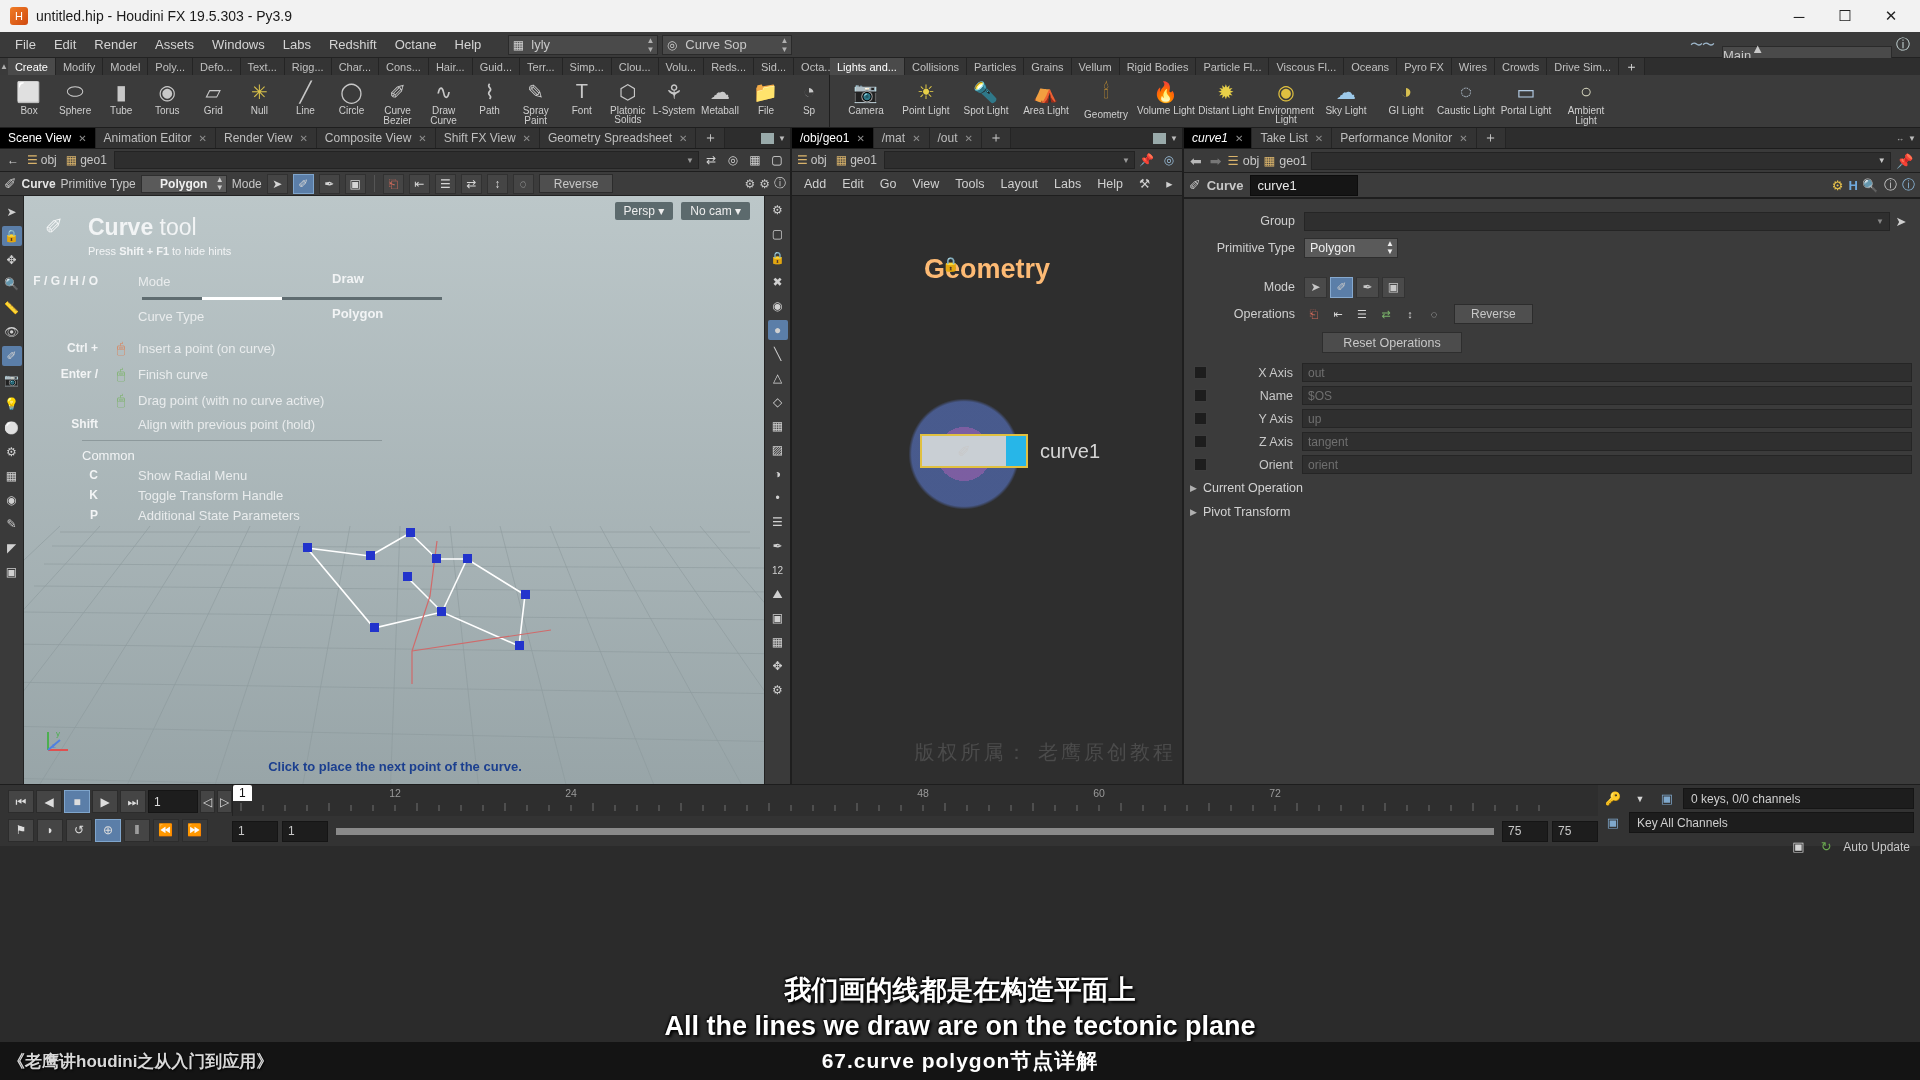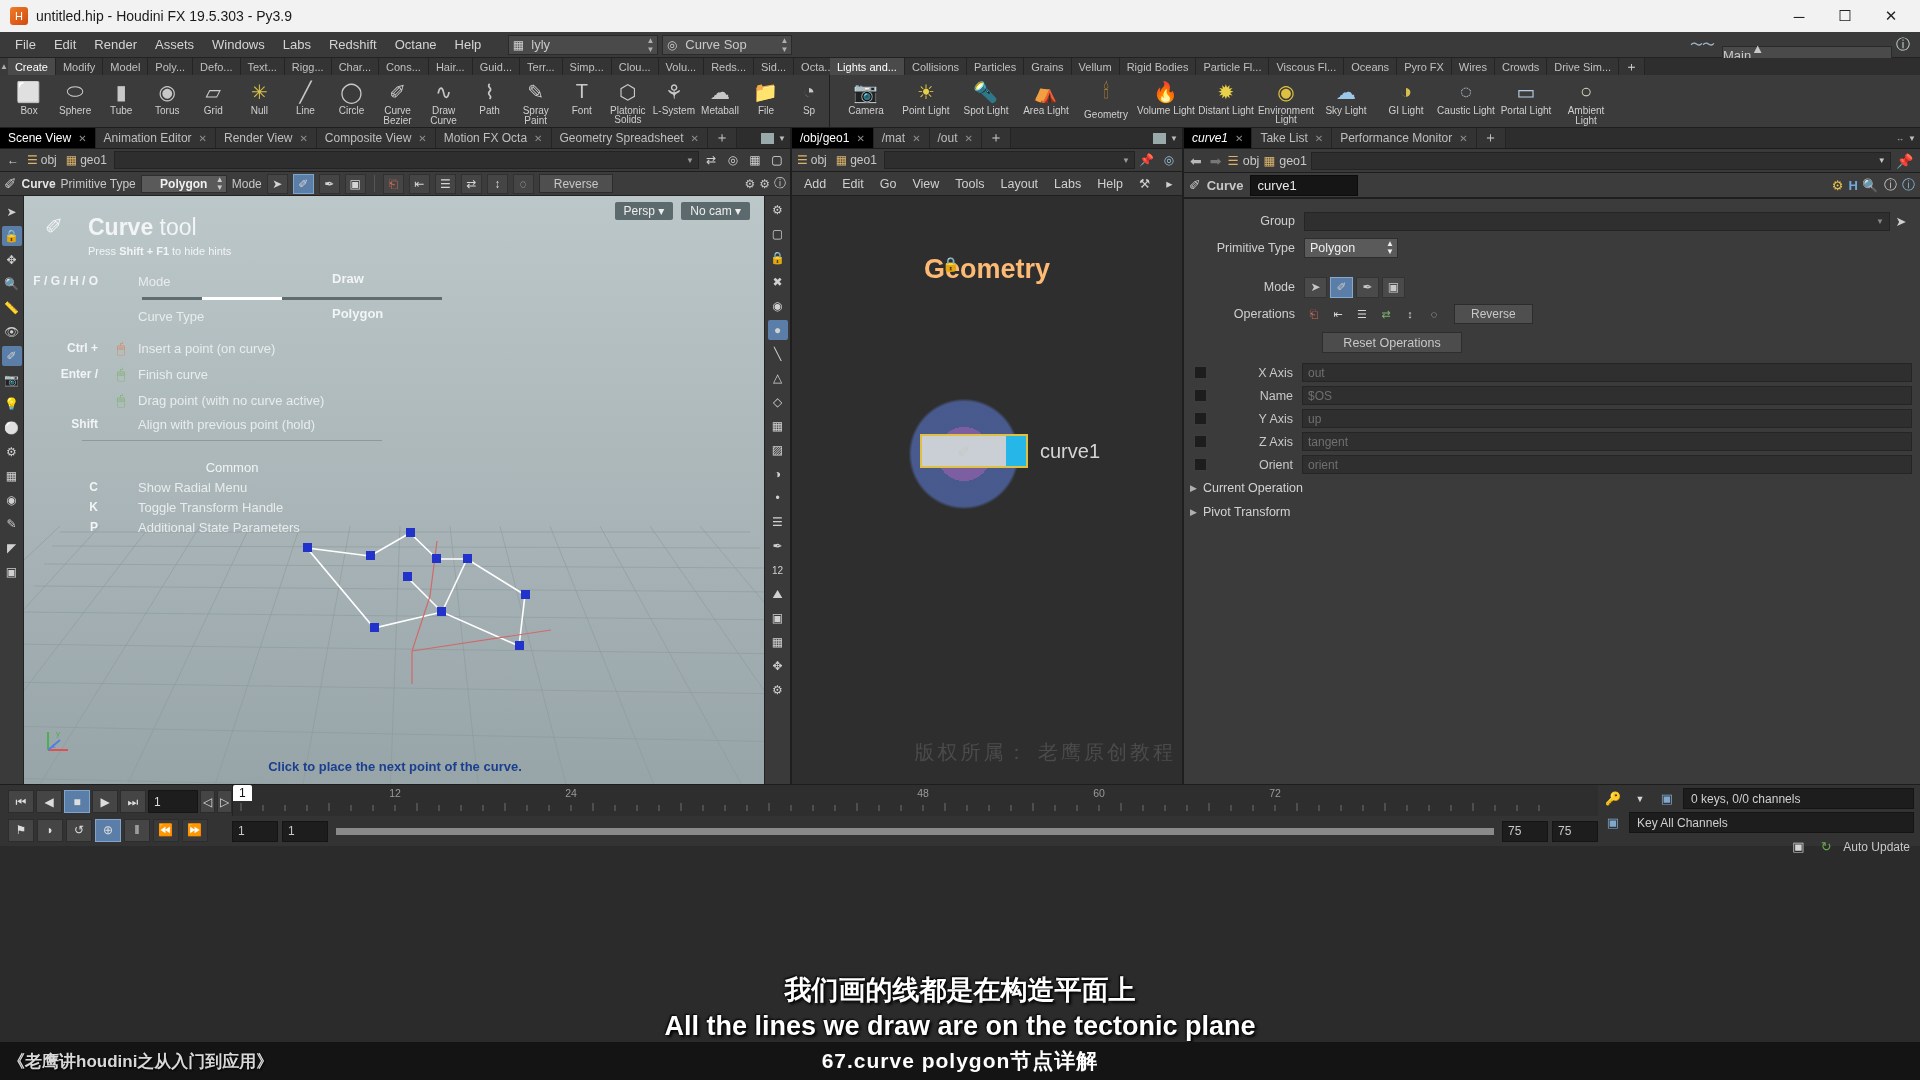--- a/index.html
+++ b/index.html
@@ -126,22 +126,22 @@
   .hud-row { display:flex; align-items:center; min-height:20px; }
   .hud-key { width:72px; text-align:right; padding-right:6px; font-weight:bold;
     font-size:12px; }
   .hud-mouse { width:34px; text-align:center; font-size:14px; }
   .hud-desc { flex:1; color:#e9eced; }
   .hud-val { position:absolute; left:300px; font-weight:bold; }
   .hud-bar { height:3px; background:#5f6c70; width:300px; margin:6px 0 6px 110px;
     position:relative; }
   .hud-bar i { position:absolute; left:60px; top:0; width:80px; height:3px;
     background:#fff; }
-  .hud-common { text-align:center; margin:6px 0 2px 0; font-size:13px;
-    border-top:1px solid #8d999c; padding-top:19px; width:300px; margin-left:50px;}
+  .hud-common { margin:6px 0 2px 0; font-size:13px;
+    border-top:1px solid #8d999c; padding-top:7px; width:300px; margin-left:50px;}
   .vp-hint { position:absolute; bottom:10px; left:0; right:0; text-align:center;
     color:#1b3f8f; font-size:13px; font-weight:bold; }
   .vp-axis { position:absolute; left:44px; bottom:28px; font-size:11px; color:#3a6; }
 
   
   .net-menu { height:24px; background:#3a3a3a; display:flex; align-items:center;
     gap:2px; padding:0 5px; border-bottom:1px solid #1e1e1e; }
   .net-menu .nm { padding:2px 7px; font-size:12.5px; color:#d0d0d0; }
   .net-canvas { flex:1; background:#2e2e2e; position:relative; overflow:hidden; }
   .net-watermark { position:absolute; top:58px; left:0; right:0; text-align:center;
@@ -484,21 +484,21 @@
         </span>
       <span class="ptab">
           <span>Render View</span>
           <span class="x">✕</span>
         </span>
       <span class="ptab">
           <span>Composite View</span>
           <span class="x">✕</span>
         </span>
       <span class="ptab">
-          <span>Motion FX Octa</span>
+          <span>Shift FX View</span>
           <span class="x">✕</span>
         </span>
       <span class="ptab">
           <span>Geometry Spreadsheet</span>
           <span class="x">✕</span>
         </span>
       <span class="ptab plus">＋</span>
       <span class="pt-right">
           <span class="sq"></span>
           <span class="ar">▼</span>

